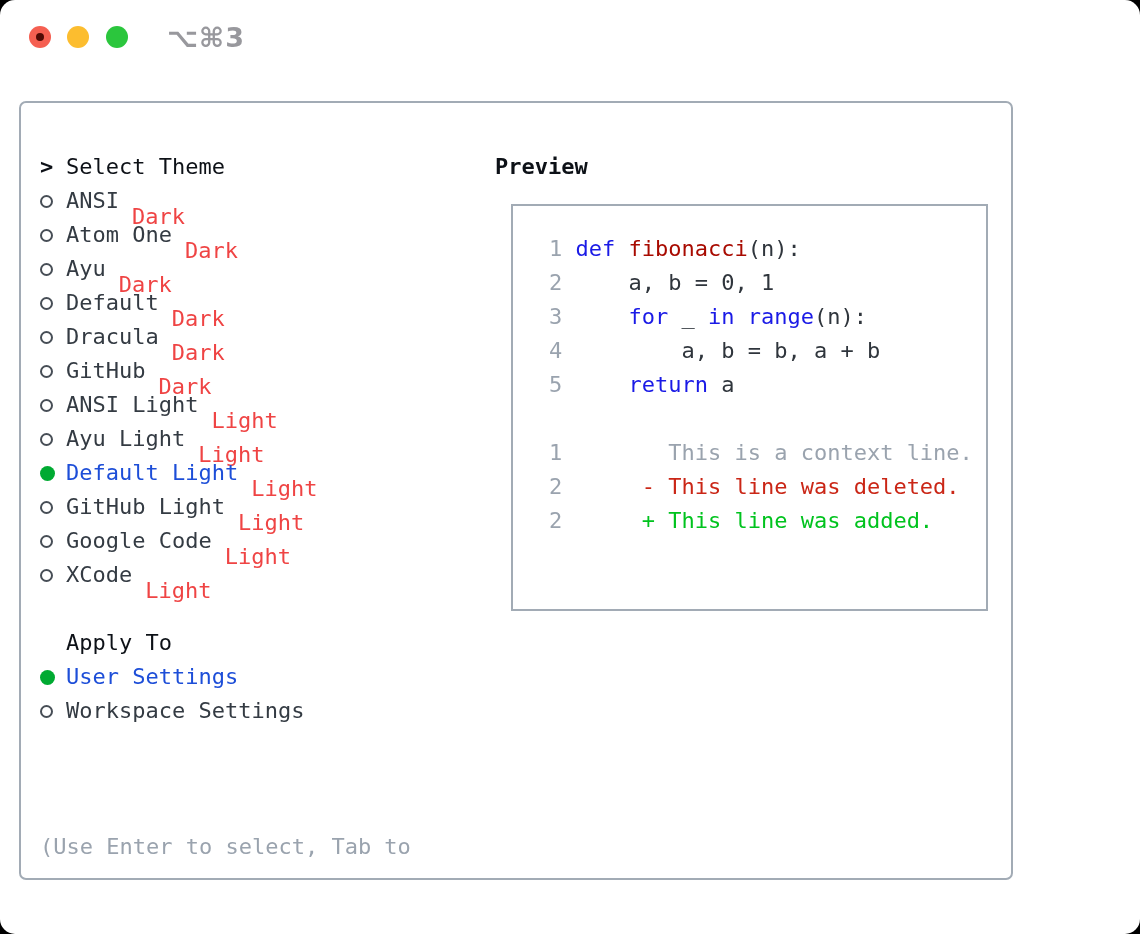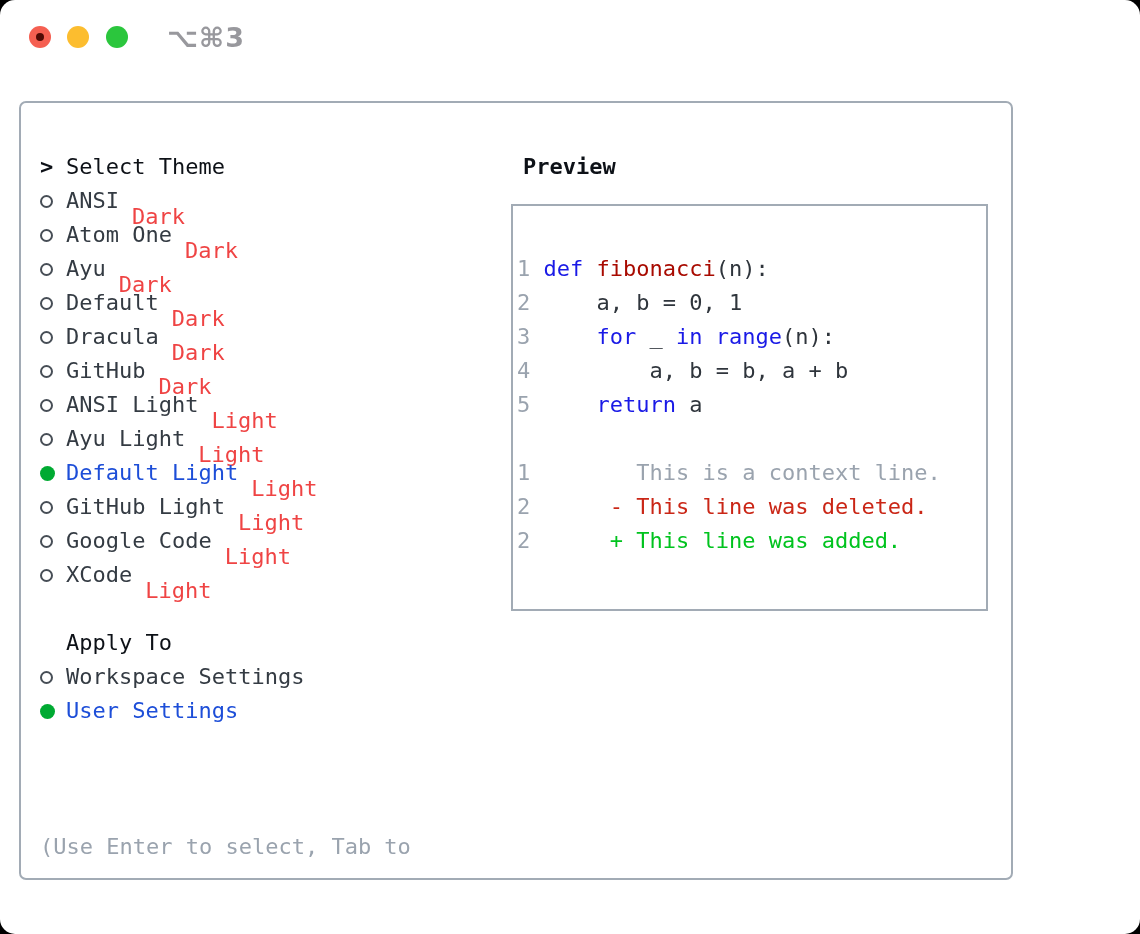--- a/index.html
+++ b/index.html
@@ -30,24 +30,24 @@
   .name{color:#343b43;}
   .item.selected .name{color:#1d4ed8;}
   .suffix{color:#ef4444;margin-left:13px;margin-top:32px;}
 
   .left-col{position:absolute;left:19px;top:47px;}
   .apply-section{margin-top:34px;}
   .help{margin-top:34px;color:#9aa3ae;font-size:22px;line-height:34px;white-space:pre;}
 
   
   .preview-header{position:absolute;left:474px;top:47px;height:34px;line-height:34px;
-                  font-size:22px;font-weight:bold;color:#0d1117;margin-left:28px;}
+                  font-size:22px;font-weight:bold;color:#0d1117;}
   .preview-box{position:absolute;left:490px;top:101px;width:477px;height:407px;box-sizing:border-box;
                border:2px solid #a2abb5;background:#fff;overflow:hidden;}
-  .code{padding:46px 0 0 4px;}
+  .code{padding:26px 0 0 4px;margin-left:32px;}
   .code-line{height:34px;font-size:22px;line-height:34px;white-space:pre;}
   .c-num{color:#9aa3ae;}
   .c-pl{color:#2f353c;}
   .c-kw{color:#1a1ae6;}
   .c-fn{color:#a80a00;}
   .c-ctx{color:#9aa3ae;}
   .c-del{color:#ca2616;}
   .c-add{color:#00c31e;}
 </style>
 </head>
@@ -86,22 +86,22 @@
             <div class="row item"><span class="marker"><span class="radio"></span></span><span class="name">Google Code</span><span class="suffix">Light</span></div>
             <div class="row item"><span class="marker"><span class="radio"></span></span><span class="name">XCode</span><span class="suffix">Light</span></div>
           </div>
 
         <div class="apply-section">
           <div class="row">
             <span class="marker"></span>
             <span class="header-text">Apply To</span>
           </div>
           <div id="apply-list">
+              <div class="row item selected"><span class="marker"><span class="radio"></span></span><span class="name">User Settings</span></div>
               <div class="row item"><span class="marker"><span class="radio"></span></span><span class="name">Workspace Settings</span></div>
-              <div class="row item selected"><span class="marker"><span class="radio"></span></span><span class="name">User Settings</span></div>
             </div>
         </div>
 
         <div class="help">
           <div>(Use Enter to select, Tab to</div>
           <div>change focus)</div>
         </div>
       </div>
 
       <div class="preview-header">Preview</div>

